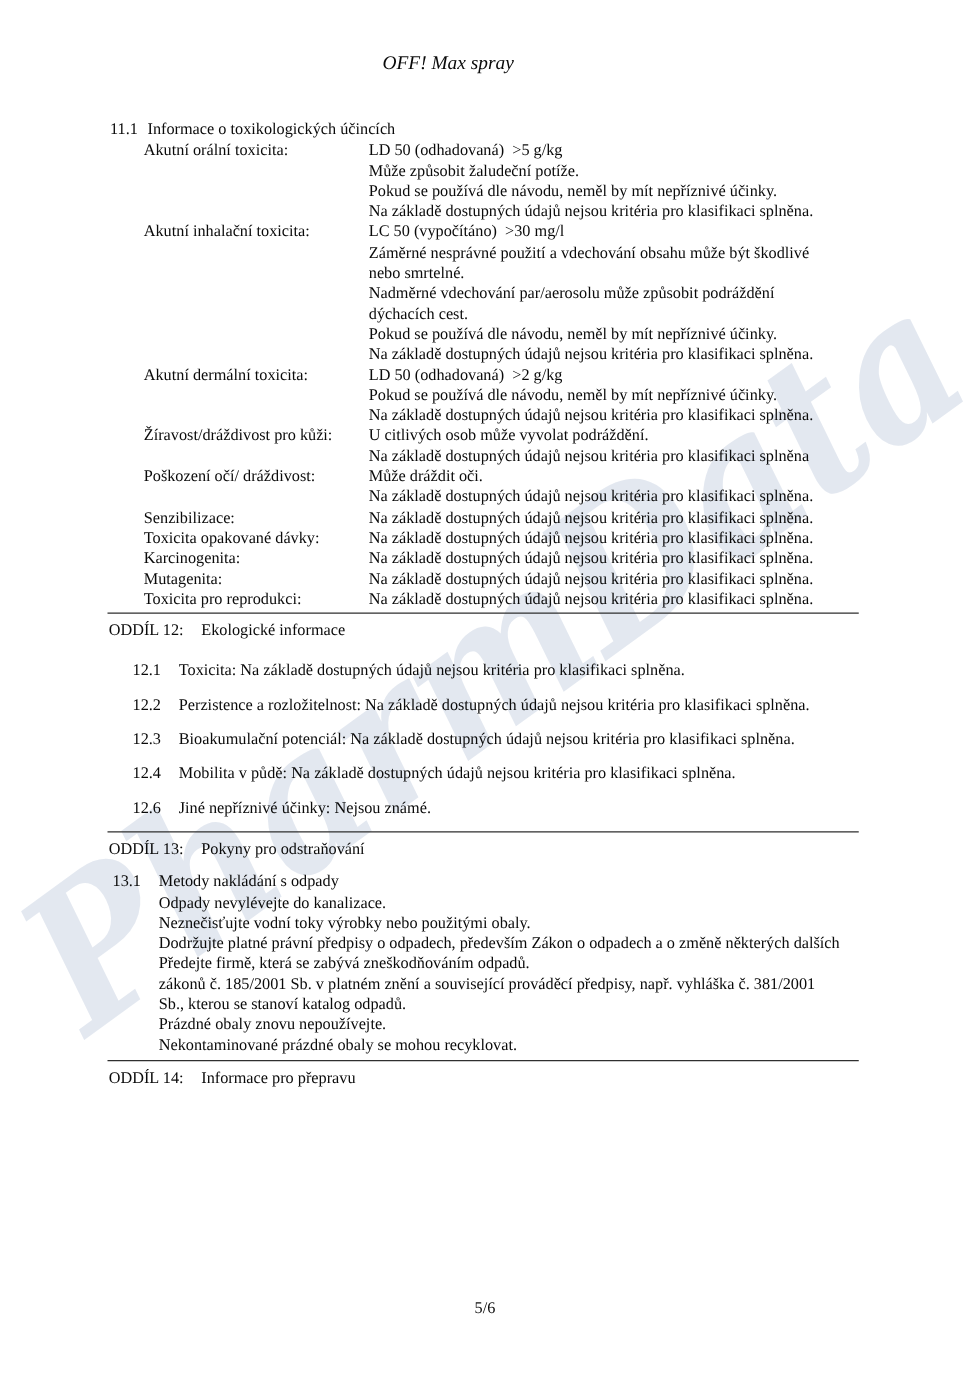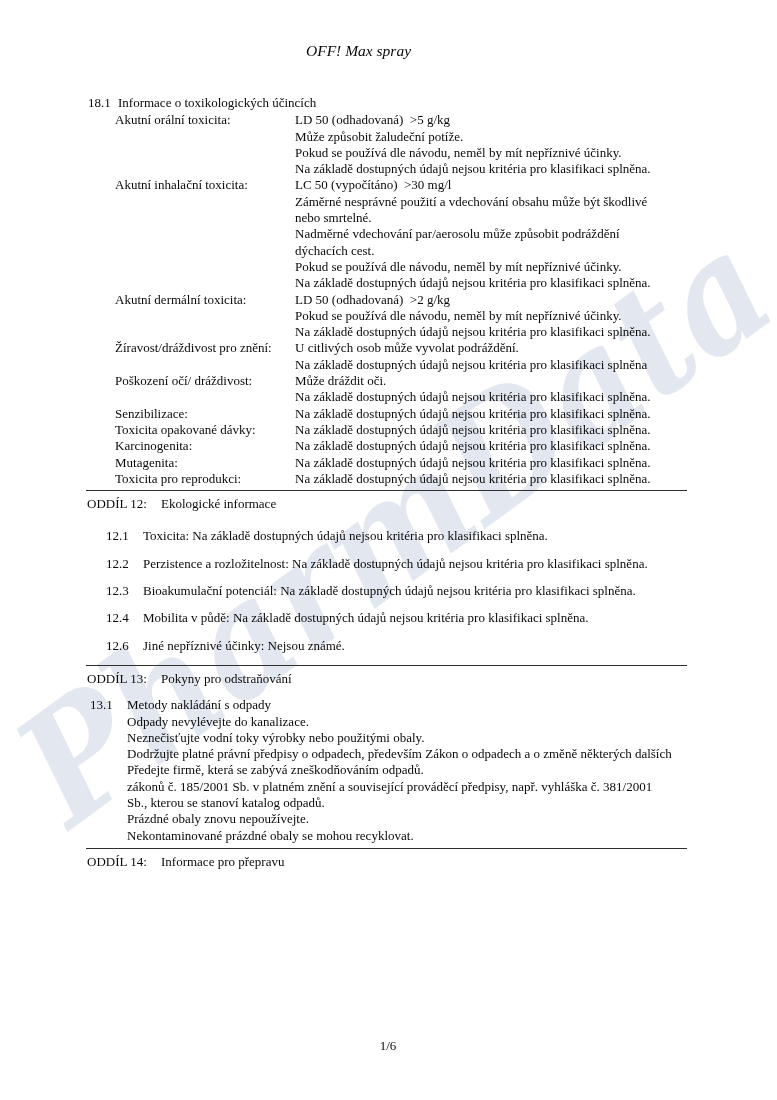--- a/index.html
+++ b/index.html
@@ -42,21 +42,21 @@
     <svg width="777" height="1100" viewBox="0 0 777 1100" xmlns="http://www.w3.org/2000/svg">
       <text x="70" y="830" transform="rotate(-36 70 830)" font-family="DejaVu Serif, serif" font-style="italic" font-weight="bold" font-size="155" fill="#ccd6e4" fill-opacity="0.55" textLength="880" lengthAdjust="spacingAndGlyphs">PharmData</text>
     </svg>
   </div>
 
   <div class="doc-title">OFF! Max spray</div>
 
   <div class="content">
 
     <div class="flexrow s11-head">
-      <div class="h11-num">18.1</div>
+      <div class="h11-num">11.1</div>
       <div class="sec-title">Informace o toxikologických účincích</div>
     </div>
 
     <div>
 
     <div class="tox-row">
         <div class="tox-label">Akutní orální toxicita:</div>
         <div class="tox-lines">
 
         <div class="tox-line">LD 50 (odhadovaná)  &gt;5 g/kg</div>
@@ -81,21 +81,21 @@
         <div class="tox-row">
         <div class="tox-label">Akutní dermální toxicita:</div>
         <div class="tox-lines">
 
         <div class="tox-line">LD 50 (odhadovaná)  &gt;2 g/kg</div>
             <div class="tox-line">Pokud se používá dle návodu, neměl by mít nepříznivé účinky.</div>
             <div class="tox-line">Na základě dostupných údajů nejsou kritéria pro klasifikaci splněna.</div>
           </div>
       </div>
         <div class="tox-row">
-        <div class="tox-label">Žíravost/dráždivost pro znění:</div>
+        <div class="tox-label">Žíravost/dráždivost pro kůži:</div>
         <div class="tox-lines">
 
         <div class="tox-line">U citlivých osob může vyvolat podráždění.</div>
             <div class="tox-line">Na základě dostupných údajů nejsou kritéria pro klasifikaci splněna</div>
           </div>
       </div>
         <div class="tox-row">
         <div class="tox-label">Poškození očí/ dráždivost:</div>
         <div class="tox-lines">
 
@@ -198,15 +198,15 @@
 
     <div class="rule rule-3"></div>
 
     <div class="sec-head">
       <div class="sec-num">ODDÍL 14:</div>
       <div class="sec-title">Informace pro přepravu</div>
     </div>
 
   </div>
 
-  <div class="page-number">1/6</div>
+  <div class="page-number">5/6</div>
 
 </div>
 
 </body></html>

